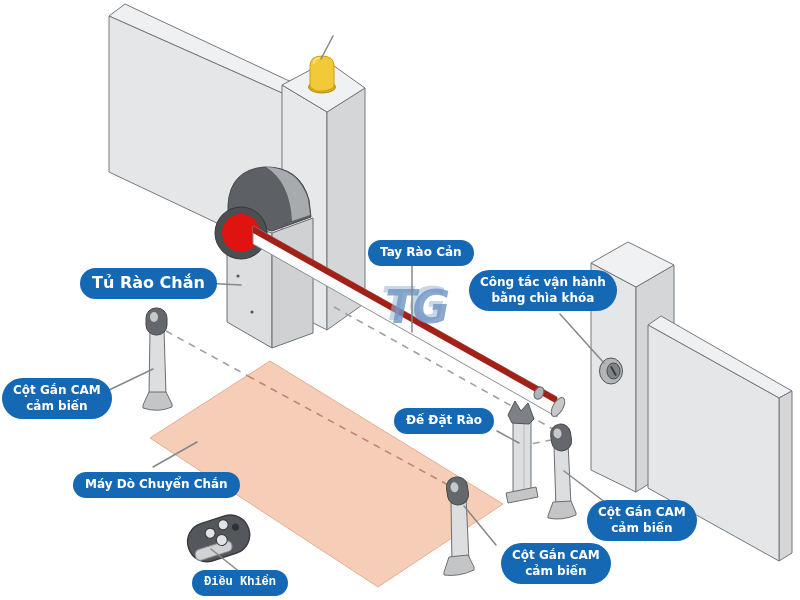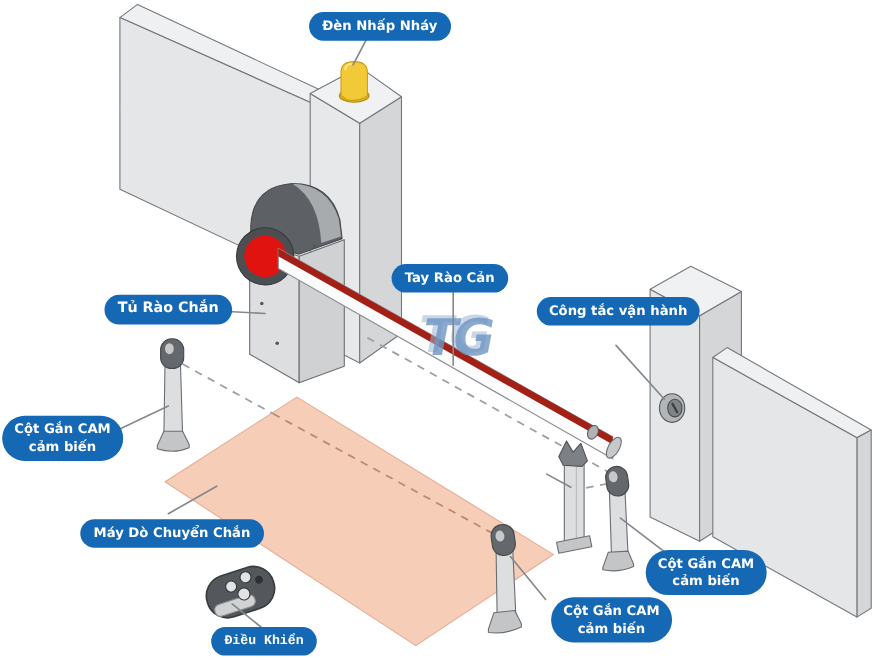--- a/index.html
+++ b/index.html
@@ -6,23 +6,23 @@
   #stage{position:relative;width:800px;height:600px;background:#fff;overflow:hidden;
          font-family:"DejaVu Sans","Liberation Sans",sans-serif;}
   #art{position:absolute;left:0;top:0;}
   .pill{position:absolute;background:var(--label-bg,#1568b3);color:var(--label-fg,#fff);
         font-size:12px;font-weight:bold;text-align:center;border-radius:17px;
         padding:5px 12px;line-height:1.3;white-space:nowrap;z-index:5;}
   .pill2{padding:5px 11px;border-radius:21px;}
   .pill span{display:block;}
   
   .lp-den{left:281px;top:11px;}
-  .lp-tu{left:95px;top:268px;font-size:13px;}
-  .lp-tay{left:356px;top:240px;}
-  .lp-cong{left:488px;top:270px;}
+  .lp-tu{left:80px;top:268px;font-size:16px;}
+  .lp-tay{left:368px;top:240px;}
+  .lp-cong{left:469px;top:270px;}
   .lp-cam-left{left:2px;top:378px;}
   .lp-may{left:73px;top:472px;}
   .lp-dieu{left:192px;top:570px;font-family:Liberation Mono, monospace;}
   .lp-de{left:394px;top:408px;}
   .lp-cam-mid{left:501px;top:543px;}
   .lp-cam-right{left:587px;top:500px;}
 </style>
 </head>
 <body>
 
@@ -146,32 +146,33 @@
     <line x1="560" y1="314" x2="604" y2="363"></line>
     <line x1="107" y1="391" x2="153" y2="369"></line>
     <line x1="153" y1="467" x2="197" y2="442"></line>
     <line x1="211" y1="549" x2="241" y2="573"></line>
     <line x1="497" y1="431" x2="519" y2="443"></line>
     <line x1="464" y1="506" x2="496" y2="545"></line>
     <line x1="564" y1="471" x2="606" y2="503"></line>
   </g>
 </svg>
 
-  <div class="pill lp-den">Đèn Nhấp Nháy</div>
   <div class="pill lp-tu">Tủ Rào Chắn</div>
   <div class="pill lp-tay">Tay Rào Cản</div>
   <div class="pill pill2 lp-cong">
     <span>Công tắc vận hành</span>
+    <span>bằng chìa khóa</span>
   </div>
   <div class="pill pill2 lp-cam-left">
     <span>Cột Gắn CAM</span>
     <span>cảm biến</span>
   </div>
   <div class="pill lp-may">Máy Dò Chuyển Chắn</div>
   <div class="pill lp-dieu">Điều Khiển</div>
+  <div class="pill lp-de">Đế Đặt Rào</div>
   <div class="pill pill2 lp-cam-mid">
     <span>Cột Gắn CAM</span>
     <span>cảm biến</span>
   </div>
   <div class="pill pill2 lp-cam-right">
     <span>Cột Gắn CAM</span>
     <span>cảm biến</span>
   </div>
 </div>
 

